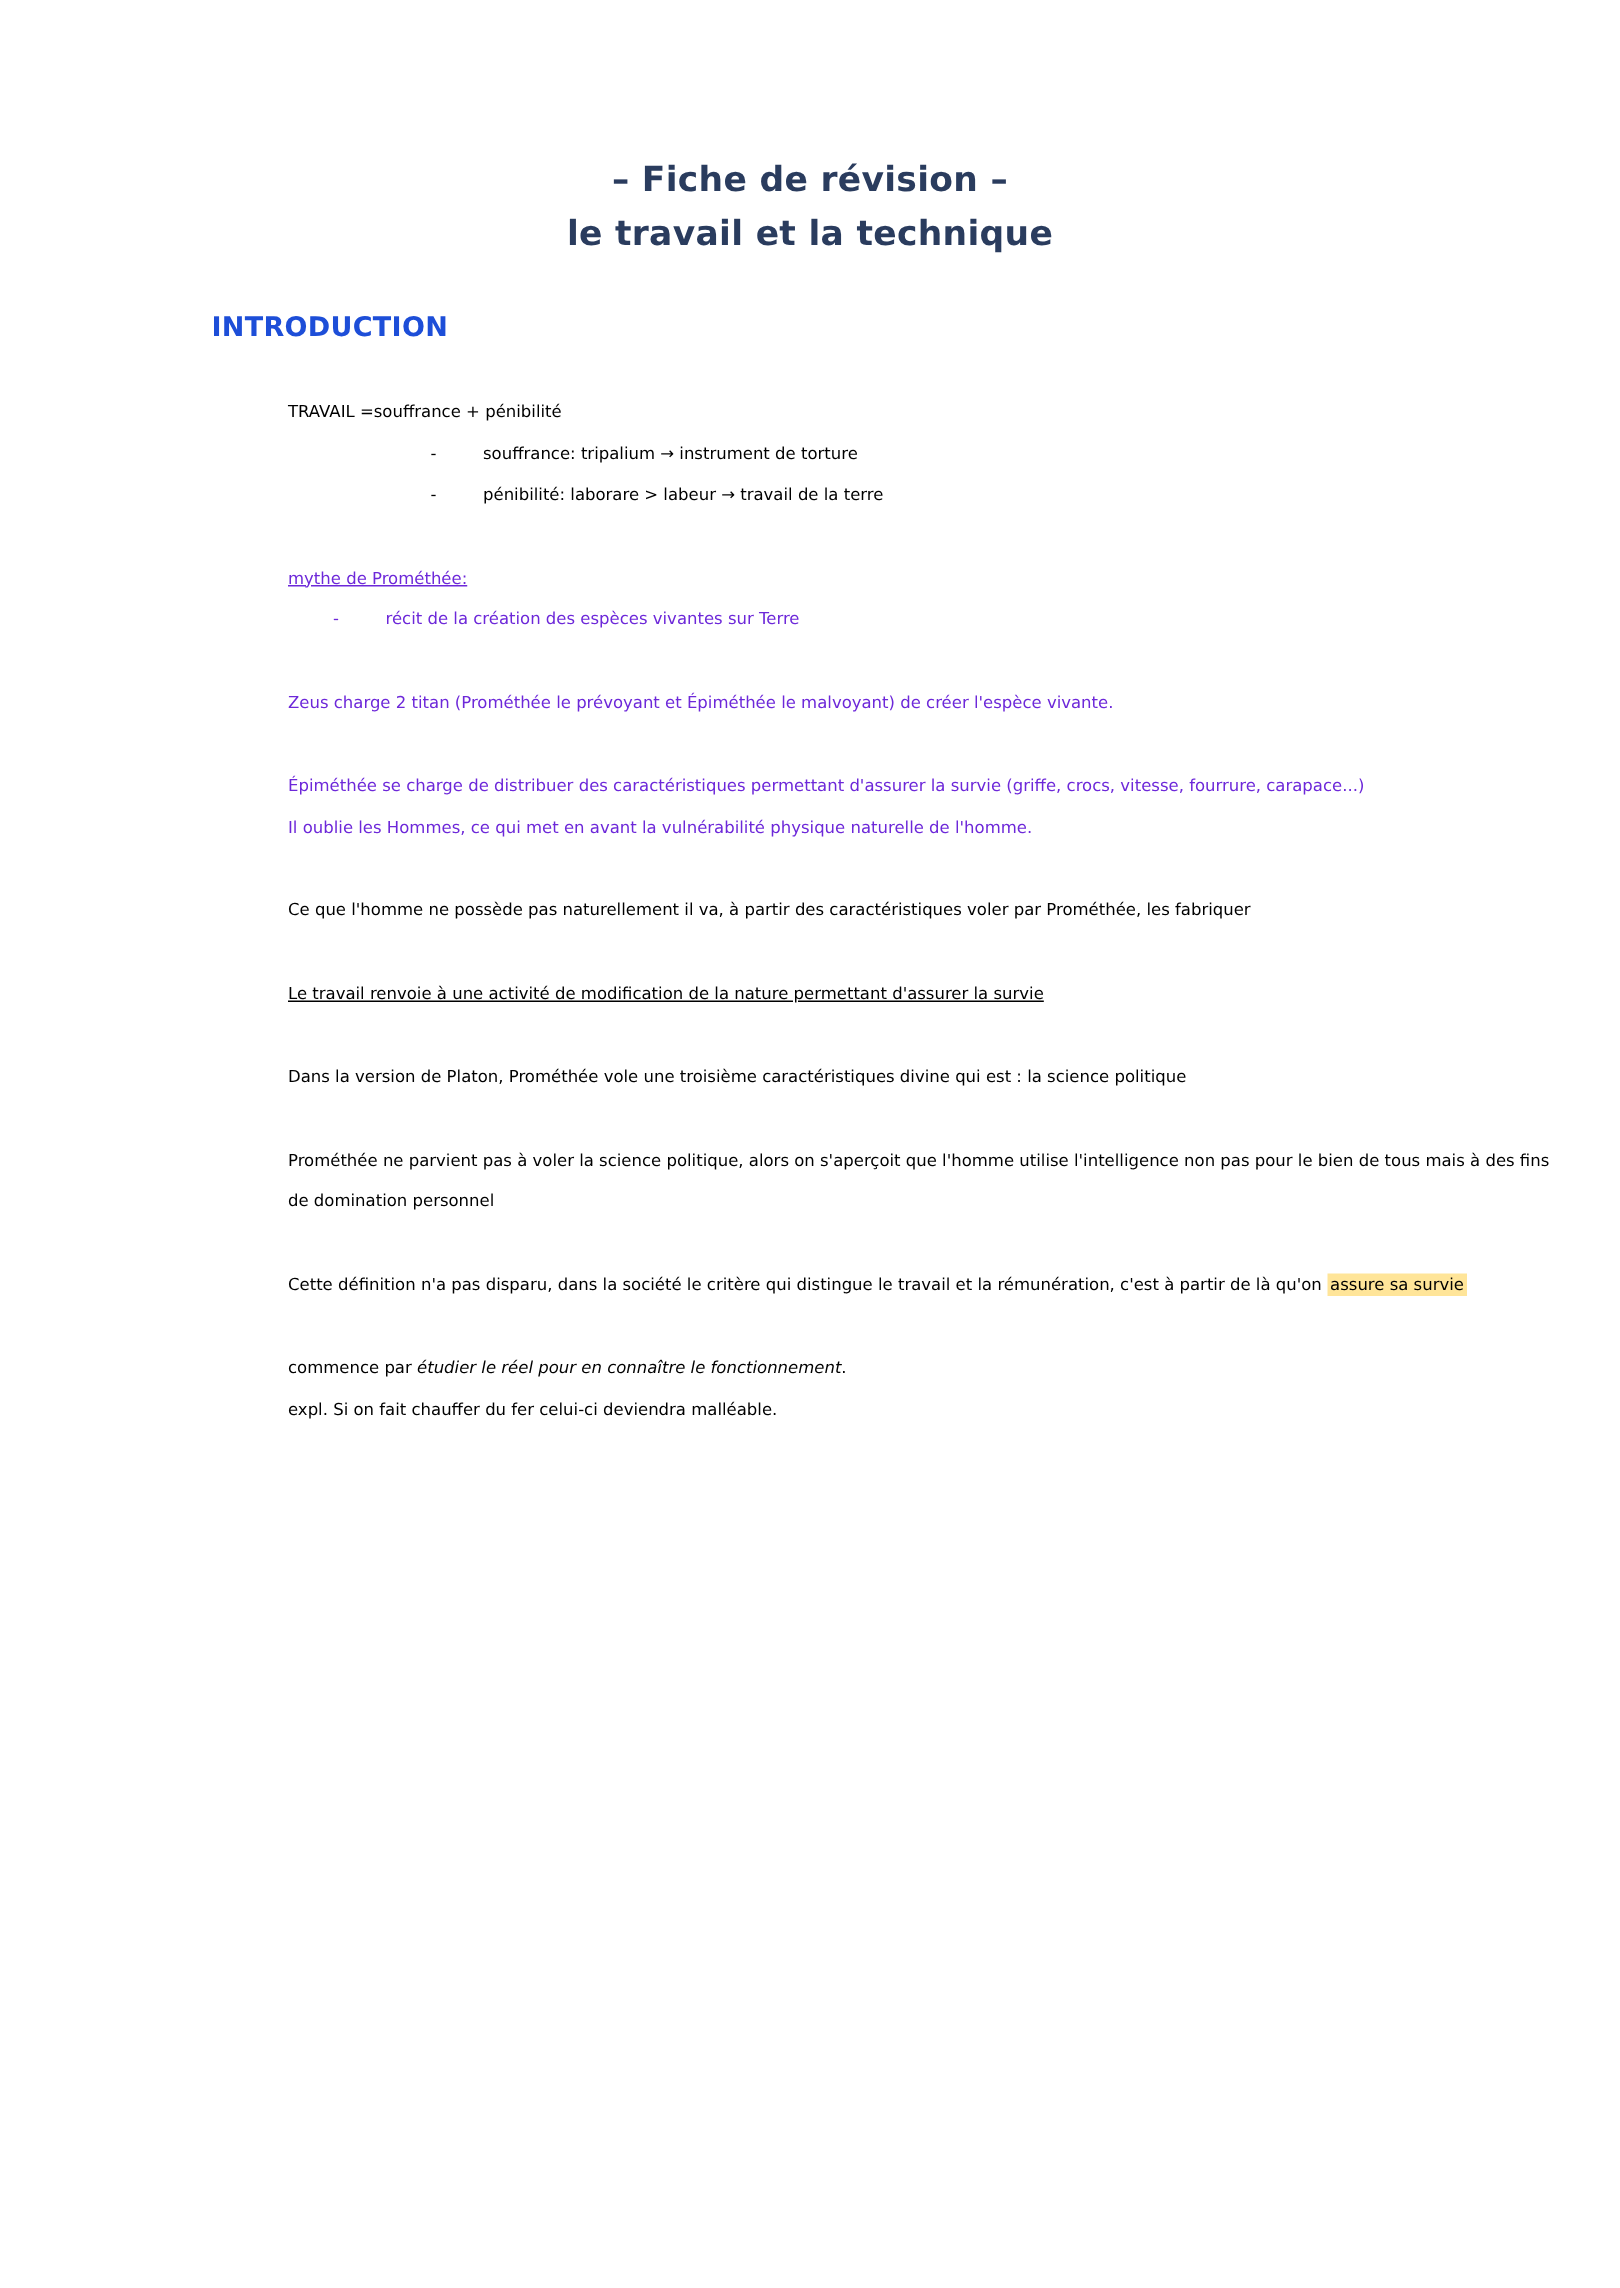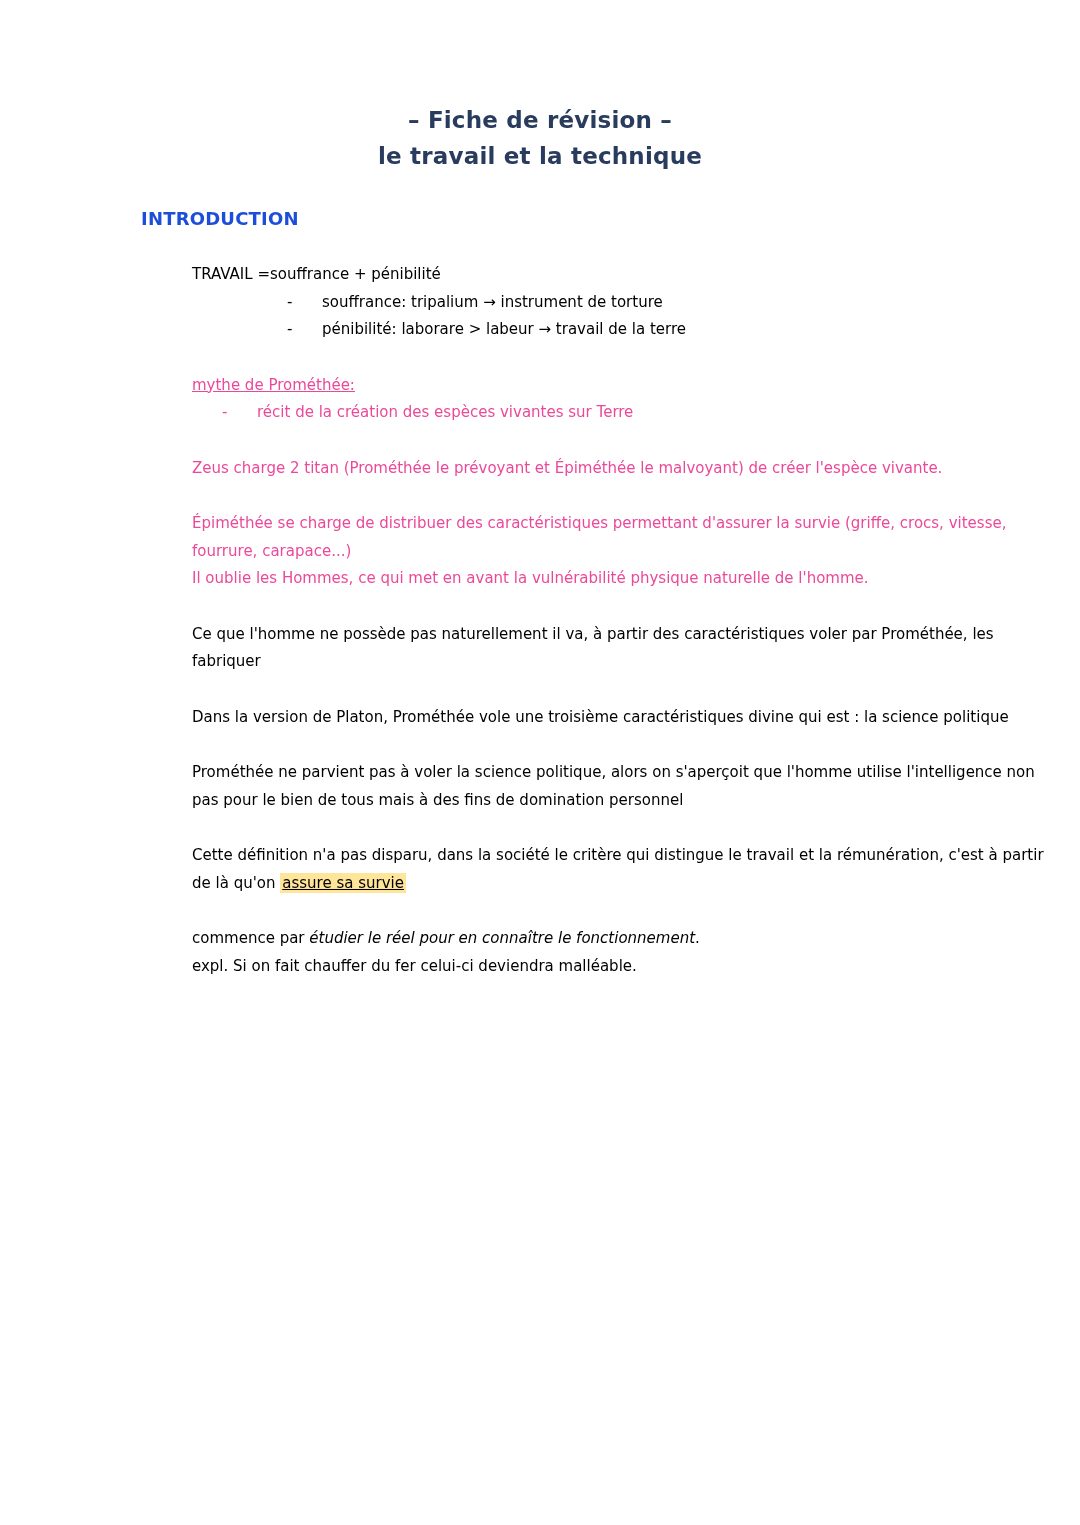--- a/index.html
+++ b/index.html
@@ -24,37 +24,36 @@
   .section-heading {
     color: #1d4ed8;
     font-weight: bold;
     font-size: 18px;
     margin: 34px 0 0 79px;
     letter-spacing: 0.2px;
   }
   .doc-body {
     margin: 32px 0 0 130px;
     width: 854px;
-    font-size: 15px;
+    font-size: 11px;
     line-height: 27.5px;
     color: #000000;
   }
   .block { margin: 0 0 28px 0; }
-  .color-blue { color: #ec4899; }
+  .color-blue { color: #6d28d9; }
   .color-black { color: #000000; }
   .line { min-height: 27.5px; }
   .bullet { display: flex; align-items: flex-start; }
   .bullet-1 { padding-left: 30px; }
   .bullet-2 { padding-left: 95px; }
   .dash { width: 35px; flex-shrink: 0; }
   .u { text-decoration: underline; }
   .i { font-style: italic; }
   .hl {
     background: #ffe599;
-    text-decoration: underline;
     padding: 1px 2px;
   }
 </style>
 </head>
 <body>
 
 <div class="page">
   <div class="title">
     <div>– Fiche de révision –</div>
     <div>le travail et la technique</div>
@@ -83,20 +82,23 @@
         <div class="line"><span><span>Zeus charge 2 titan (Prométhée le prévoyant et Épiméthée le malvoyant) de créer l'espèce vivante.</span></span></div>
       </div>
       <div class="block color-blue">
         <div class="line"><span><span>Épiméthée se charge de distribuer des caractéristiques permettant d'assurer la survie (griffe, crocs, vitesse, fourrure, carapace...)</span></span></div>
         <div class="line"><span><span>Il oublie les Hommes, ce qui met en avant la vulnérabilité physique naturelle de l'homme.</span></span></div>
       </div>
       <div class="block color-black">
         <div class="line"><span><span>Ce que l'homme ne possède pas naturellement il va, à partir des caractéristiques voler par Prométhée, les fabriquer</span></span></div>
       </div>
       <div class="block color-black">
+        <div class="line"><span><span class="u">Le travail renvoie à une activité de modification de la nature permettant d'assurer la survie</span></span></div>
+      </div>
+      <div class="block color-black">
         <div class="line"><span><span>Dans la version de Platon, Prométhée vole une troisième caractéristiques divine qui est : la science politique</span></span></div>
       </div>
       <div class="block color-black">
         <div class="line"><span><span>Prométhée ne parvient pas à voler la science politique, alors on s'aperçoit que l'homme utilise l'intelligence non pas pour le bien de tous mais à des fins de domination personnel</span></span></div>
       </div>
       <div class="block color-black">
         <div class="line"><span><span>Cette définition n'a pas disparu, dans la société le critère qui distingue le travail et la rémunération, c'est à partir de là qu'on </span><span class="hl">assure sa survie</span></span></div>
       </div>
       <div class="block color-black">
         <div class="line"><span><span>commence par </span><span class="i">étudier le réel pour en connaître le fonctionnement</span><span>.</span></span></div>

